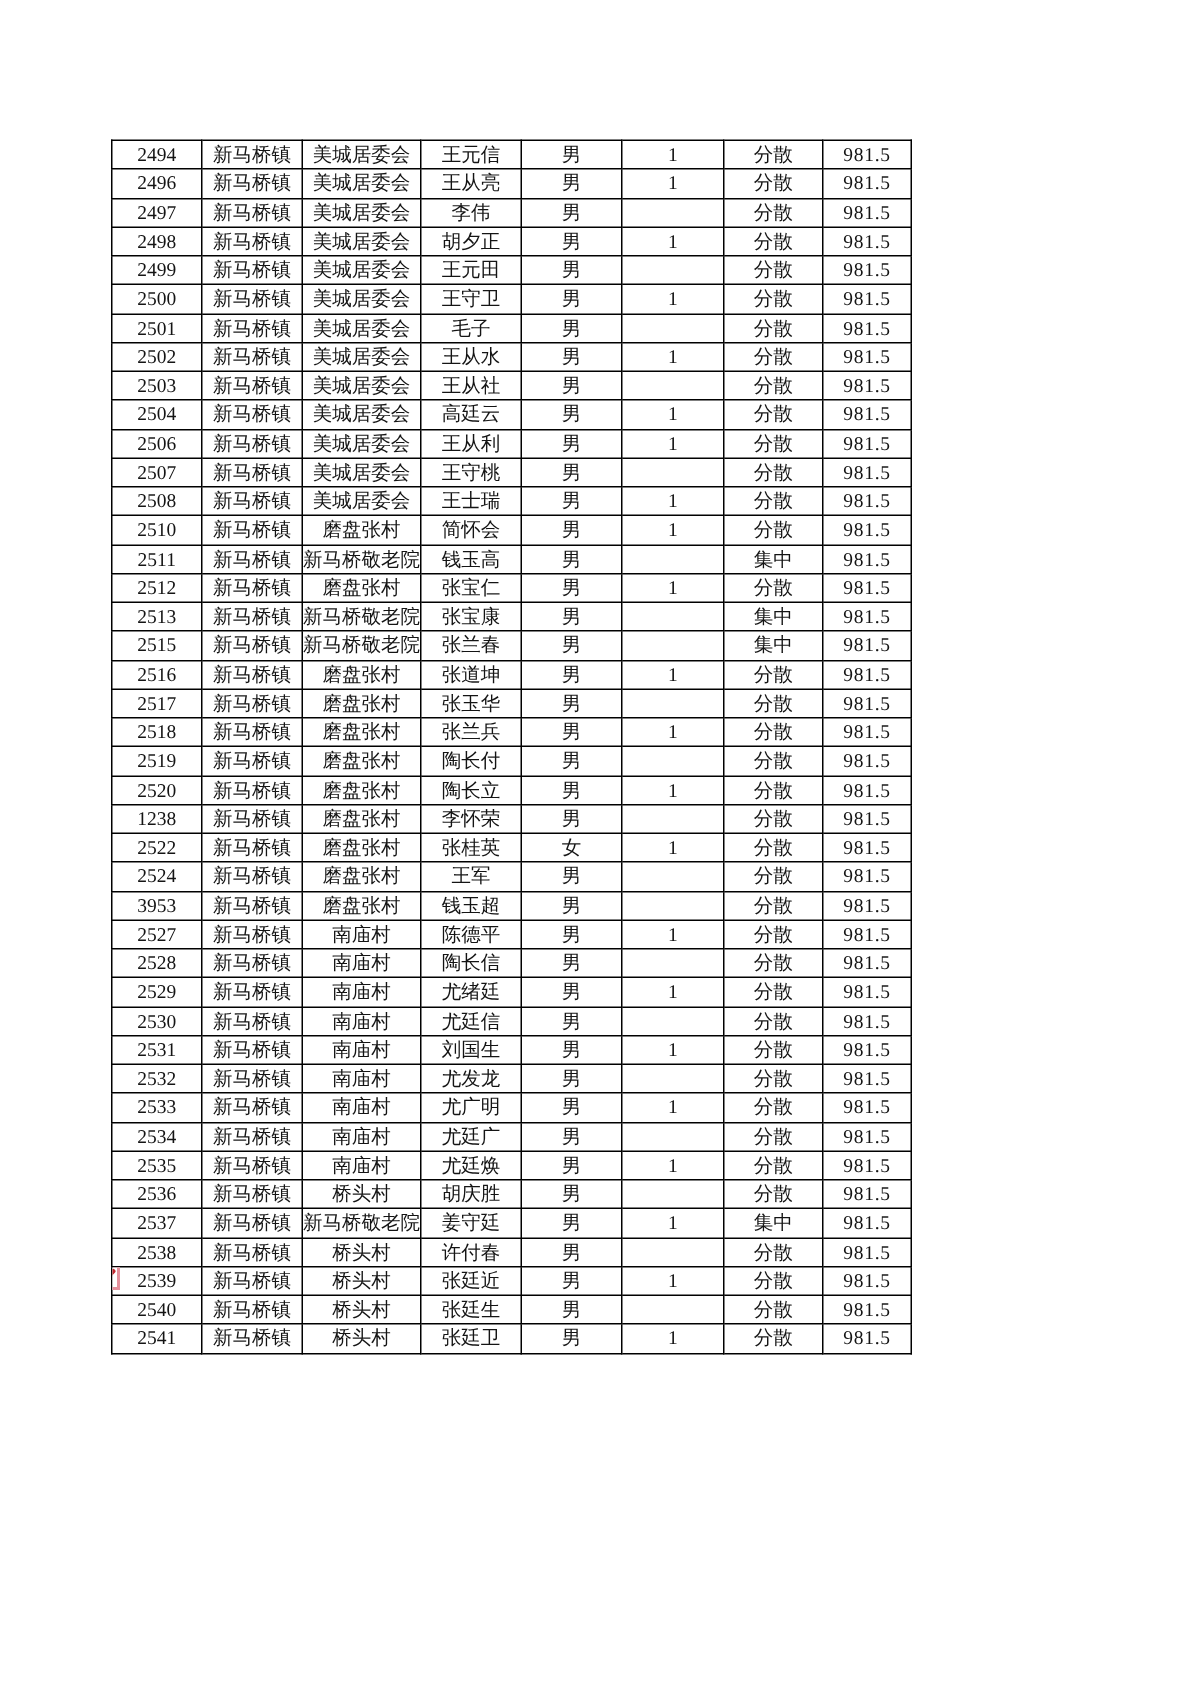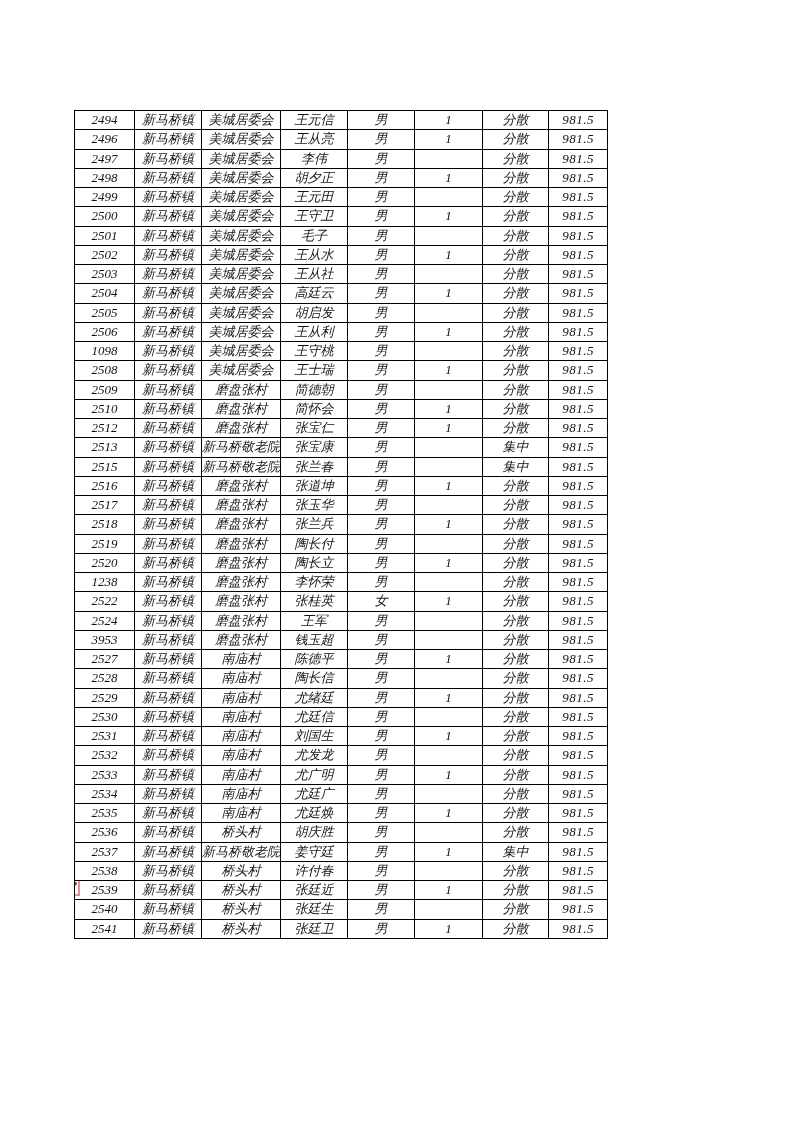--- a/index.html
+++ b/index.html
@@ -6,24 +6,23 @@
   body {
     width: 793px; height: 1122px;
     position: relative;
     background: #ffffff;
     overflow: hidden;
     font-family: "Liberation Serif", "DejaVu Serif", serif;
     color: #141414;
   }
   table.roster {
     position: absolute;
-    left: 74px; top: 110px;
+    left: 74px; top: 93px;
     border-collapse: collapse;
     table-layout: fixed;
-    font-style: italic;
   }
   table.roster td {
     border: 1px solid #000000;
     box-sizing: border-box;
     padding: 0;
     height: 19.26px;
     line-height: 18px;
     text-align: center;
     vertical-align: middle;
     overflow: hidden;
@@ -153,77 +152,67 @@
         <td class="col-serial">2504</td>
         <td class="col-town">新马桥镇</td>
         <td class="col-village">美城居委会</td>
         <td class="col-person_name">高廷云</td>
         <td class="col-gender">男</td>
         <td class="col-count">1</td>
         <td class="col-support_type">分散</td>
         <td class="col-amount">981.5</td>
       </tr>
       <tr>
-        <td class="col-serial">2505</td>
-        <td class="col-town">新马桥镇</td>
-        <td class="col-village">美城居委会</td>
-        <td class="col-person_name">胡启发</td>
-        <td class="col-gender">男</td>
-        <td class="col-count"></td>
-        <td class="col-support_type">分散</td>
-        <td class="col-amount">981.5</td>
-      </tr>
-      <tr>
         <td class="col-serial">2506</td>
         <td class="col-town">新马桥镇</td>
         <td class="col-village">美城居委会</td>
         <td class="col-person_name">王从利</td>
         <td class="col-gender">男</td>
         <td class="col-count">1</td>
         <td class="col-support_type">分散</td>
         <td class="col-amount">981.5</td>
       </tr>
       <tr>
-        <td class="col-serial">1098</td>
+        <td class="col-serial">2507</td>
         <td class="col-town">新马桥镇</td>
         <td class="col-village">美城居委会</td>
         <td class="col-person_name">王守桃</td>
         <td class="col-gender">男</td>
         <td class="col-count"></td>
         <td class="col-support_type">分散</td>
         <td class="col-amount">981.5</td>
       </tr>
       <tr>
         <td class="col-serial">2508</td>
         <td class="col-town">新马桥镇</td>
         <td class="col-village">美城居委会</td>
         <td class="col-person_name">王士瑞</td>
         <td class="col-gender">男</td>
         <td class="col-count">1</td>
         <td class="col-support_type">分散</td>
         <td class="col-amount">981.5</td>
       </tr>
       <tr>
-        <td class="col-serial">2509</td>
-        <td class="col-town">新马桥镇</td>
-        <td class="col-village">磨盘张村</td>
-        <td class="col-person_name">简德朝</td>
-        <td class="col-gender">男</td>
-        <td class="col-count"></td>
-        <td class="col-support_type">分散</td>
-        <td class="col-amount">981.5</td>
-      </tr>
-      <tr>
         <td class="col-serial">2510</td>
         <td class="col-town">新马桥镇</td>
         <td class="col-village">磨盘张村</td>
         <td class="col-person_name">简怀会</td>
         <td class="col-gender">男</td>
         <td class="col-count">1</td>
         <td class="col-support_type">分散</td>
+        <td class="col-amount">981.5</td>
+      </tr>
+      <tr>
+        <td class="col-serial">2511</td>
+        <td class="col-town">新马桥镇</td>
+        <td class="col-village">新马桥敬老院</td>
+        <td class="col-person_name">钱玉高</td>
+        <td class="col-gender">男</td>
+        <td class="col-count"></td>
+        <td class="col-support_type">集中</td>
         <td class="col-amount">981.5</td>
       </tr>
       <tr>
         <td class="col-serial">2512</td>
         <td class="col-town">新马桥镇</td>
         <td class="col-village">磨盘张村</td>
         <td class="col-person_name">张宝仁</td>
         <td class="col-gender">男</td>
         <td class="col-count">1</td>
         <td class="col-support_type">分散</td>

